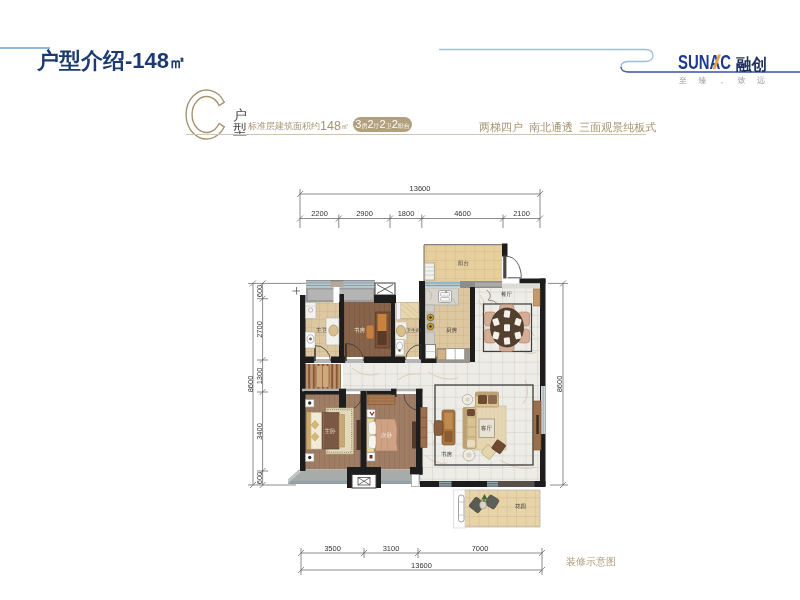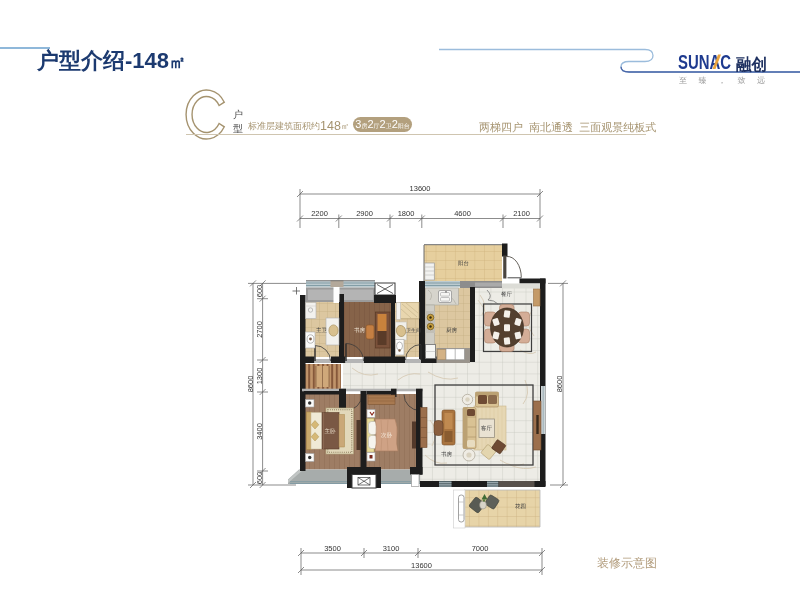--- a/index.html
+++ b/index.html
@@ -24,31 +24,31 @@
     <polygon points="34.5,17 40,2.5 43,2.5 37.5,17" fill="#e8a33d"></polygon>
     <text x="58" y="17.5" font-family="Liberation Sans,sans-serif" font-size="16.5" font-weight="bold" fill="#1e3060" textLength="31" lengthAdjust="spacingAndGlyphs">融创</text>
     <text x="1" y="30.5" font-family="Liberation Sans,sans-serif" font-size="8" fill="#9a9a9a" textLength="86" lengthAdjust="spacing">至臻，致远</text>
   </svg>
 </div>
 
 <svg class="abs" style="left:0;top:0;" width="260" height="150" viewBox="0 0 260 150">
     <path d="M224.3,126.8 A20.5,24.5 0 1 1 224.3,102.2 L219.1,105.5 A14.5,18 0 1 0 219.1,123.5 Z" fill="none" stroke="#a5936f" stroke-width="1.4"></path>
   </svg>
 
-<div class="abs" style="left:233px;top:108px;width:12px;font-size:10px;line-height:14px;color:#4a4a4a;">户型</div>
+<div class="abs" style="left:233px;top:108px;width:12px;font-size:14px;line-height:14px;color:#4a4a4a;">户型</div>
 
 <div class="abs" style="left:248px;top:118px;font-size:9px;color:#a5936f;white-space:nowrap;">标准层建筑面积约<span style="font-size:12.5px;position:relative;top:0.5px;margin-top:46px;">148</span><span style="font-size:8.5px;">㎡</span></div>
 
 <div class="abs" style="left:353px;top:117px;width:59px;height:14.5px;background:#b3a07e;border-radius:7.5px;color:#fff;text-align:center;font-size:6px;line-height:14.5px;white-space:nowrap;"><span style="font-size:11px;">3</span>房<span style="font-size:11px;">2</span>厅<span style="font-size:11px;">2</span>卫<span style="font-size:11px;">2</span>阳台</div>
 
 <div class="abs" style="left:479px;top:120px;font-size:11px;color:#a5936f;">两梯四户&nbsp;&nbsp;南北通透&nbsp;&nbsp;三面观景纯板式</div>
 
 <div class="abs" style="left:186px;top:134px;width:460px;height:1px;background:#cfc5b0;"></div>
 
-<div class="abs" style="left:597px;top:555px;font-size:12px;color:#b29c7c;">装修示意图</div>
+<div class="abs" style="left:566px;top:555px;font-size:10px;color:#b29c7c;">装修示意图</div>
 
 <svg id="plan" class="abs" style="left:0;top:0;" width="800" height="600" viewBox="0 0 800 600">
 <defs>
   <pattern id="tile" width="8" height="8" patternUnits="userSpaceOnUse">
     <rect width="8" height="8" fill="#dcc7a0"></rect>
     <path d="M8,0 V8 M0,8 H8" stroke="#c3aa80" stroke-width="0.7" fill="none"></path>
   </pattern>
   <pattern id="tileb" width="9.7" height="9" patternUnits="userSpaceOnUse">
     <rect width="9.7" height="9" fill="#e6cf9e"></rect>
     <path d="M9.7,0 V9 M0,9 H9.7" stroke="#ccb078" stroke-width="0.7" fill="none"></path>

